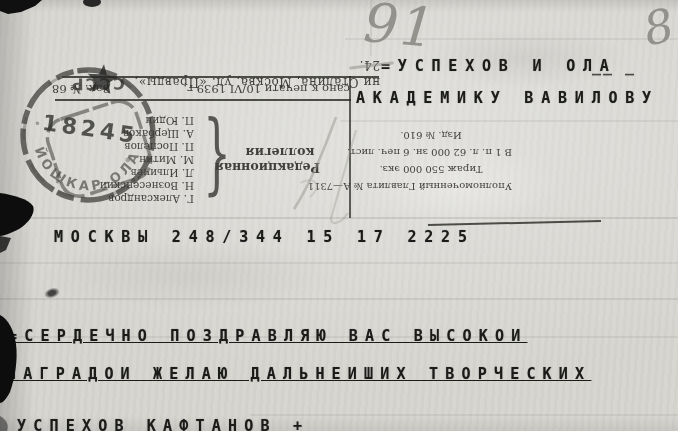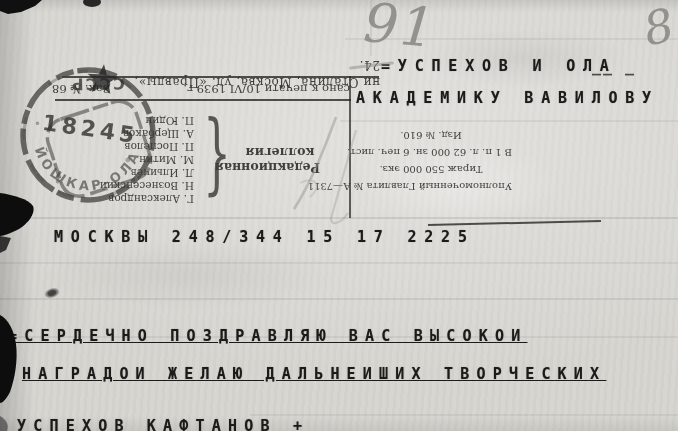--- a/index.html
+++ b/index.html
@@ -94,21 +94,21 @@
     <div>Тираж 550 000 экз.</div>
     <div>В 1 п. л. 62 000 зн. 6 печ. лист.</div>
     <div>Изд. № 610.</div>
   </div>
 
   <div class="tg" style="left:381px;top:57px;">=УСПЕХОВ И ОЛА</div>
   <div class="tg" style="left:592px;top:58px;letter-spacing:2px;opacity:.75;">__ _</div>
   <div class="tg" style="left:356px;top:89px;text-align:center;">АКАДЕМИКУ ВАВИЛОВУ</div>
   <div class="tg" style="left:22px;top:228px;margin-left:32px;">МОСКВЫ 248/344 15 17 2225</div>
   <div class="tg msg" style="left:8px;top:327px;">=СЕРДЕЧНО ПОЗДРАВЛЯЮ ВАС ВЫСОКОИ</div>
-  <div class="tg msg" style="left:22px;top:365px;">НАГРАДОИ ЖЕЛАЮ ДАЛЬНЕИШИХ ТВОРЧЕСКИХ</div>
+  <div class="tg msg" style="left:7px;top:365px;">НАГРАДОИ ЖЕЛАЮ ДАЛЬНЕИШИХ ТВОРЧЕСКИХ</div>
   <div class="tg msg" style="left:17px;top:417px;">УСПЕХОВ КАФТАНОВ +</div>
   <div class="abs" style="left:44px;top:288px;width:16px;height:10px;background:radial-gradient(closest-side,#1e1e1e 45%,rgba(30,30,30,0));transform:rotate(-18deg);opacity:.8;"></div>
 
   <div class="pencil" style="left:364px;top:-6px;font-size:54px;letter-spacing:2px;transform:rotate(5deg);font-weight:normal;">91</div>
   <div class="abs" style="left:349px;top:64px;width:45px;height:2.5px;background:#8b8a84;border-radius:2px;transform:rotate(-7deg);opacity:.5;"></div>
   <div class="pencil" style="left:644px;top:0px;font-size:46px;transform:rotate(-12deg);">8</div>
   <svg class="abs" width="140" height="130" style="left:270px;top:105px;" viewBox="0 0 140 130">
     <path d="M66,12 C54,45 40,80 24,104" stroke="#97968f" stroke-width="2.6" fill="none" opacity=".5"></path>
     <path d="M86,25 C76,60 68,88 62,110 C58,122 70,120 78,108" stroke="#9b9a93" stroke-width="2.2" fill="none" opacity=".38"></path>
     <path d="M30,78 C44,70 54,80 40,92" stroke="#9b9a93" stroke-width="2" fill="none" opacity=".3"></path>

